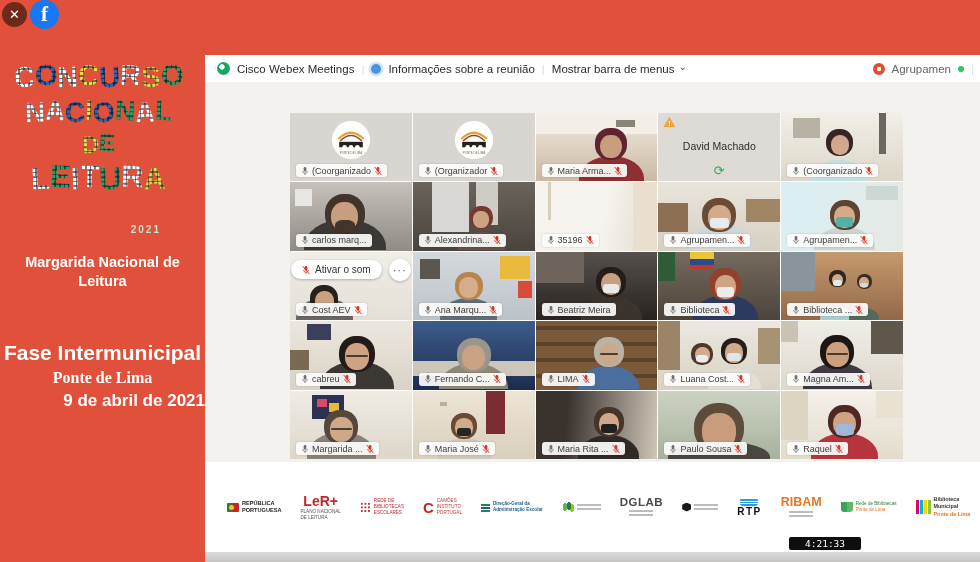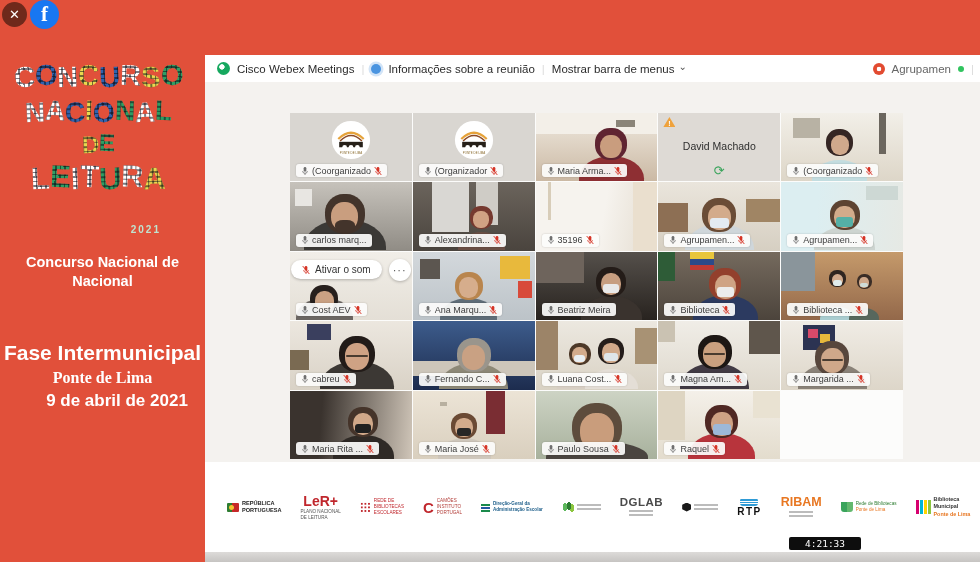--- a/index.html
+++ b/index.html
@@ -27,21 +27,21 @@
       repeating-linear-gradient(90deg, rgba(15,15,25,.55) 0 1.6px, transparent 1.6px 4.6px),
       linear-gradient(var(--c),var(--c));}
   .logo-letter:nth-child(odd){transform:rotate(-2deg) translateY(1px);}
   .logo-letter:nth-child(even){transform:rotate(2deg) translateY(-1px);}
   .cnl-year{position:absolute;top:224px;right:44px;color:#bfe3cf;font-weight:800;font-size:10px;letter-spacing:2px;}
   .cnl-sub{position:absolute;top:253px;left:18px;right:18px;text-align:center;color:#fff;
     font-weight:800;font-size:14.5px;line-height:1.3;}
   .phase{position:absolute;top:341px;left:0;right:0;text-align:center;color:#fff;font-weight:800;font-size:21px;}
   .place{position:absolute;top:369px;left:0;right:0;text-align:center;color:#fff;
     font-family:"Liberation Serif",serif;font-weight:700;font-size:16px;}
-  .pdate{position:absolute;top:391px;left:0;right:0;text-align:center;color:#fff;font-weight:800;font-size:17px;padding-left:29px;}
+  .pdate{position:absolute;top:391px;left:0;right:0;text-align:right;color:#fff;font-weight:800;font-size:17px;padding-left:29px;}
   
   .webex{position:absolute;left:205px;top:55px;width:860px;height:507px;background:#fff;
     display:flex;flex-direction:column;}
   .titlebar{height:27px;flex:0 0 27px;display:flex;align-items:center;justify-content:space-between;
     padding:0 10px 0 12px;font-size:11.5px;color:#2b2b2b;background:#fff;}
   .tb-left,.tb-right{display:flex;align-items:center;gap:7px;}
   .webex-ico{width:13px;height:13px;border-radius:50%;
     background:radial-gradient(circle at 38% 38%, #fff 0 2.4px, #16a85f 3px);}
   .info-ico{width:10px;height:10px;border-radius:50%;background:#4a94e0;
     box-shadow:0 0 0 2.5px rgba(74,148,224,.25);}
@@ -135,21 +135,21 @@
   <div class="fb-logo">f</div>
 
   <aside class="left-panel">
     <div id="cnl-logo">
         <div class="logo-line"><span class="logo-letter" style="--c: #ffffff;">C</span><span class="logo-letter" style="--c: #2f63ae;">O</span><span class="logo-letter" style="--c: #ffffff;">N</span><span class="logo-letter" style="--c: #e9d94f;">C</span><span class="logo-letter" style="--c: #2f63ae;">U</span><span class="logo-letter" style="--c: #ffffff;">R</span><span class="logo-letter" style="--c: #e9d94f;">S</span><span class="logo-letter" style="--c: #2e9e63;">O</span></div>
         <div class="logo-line"><span class="logo-letter" style="--c: #ffffff;">N</span><span class="logo-letter" style="--c: #ffffff;">A</span><span class="logo-letter" style="--c: #2f63ae;">C</span><span class="logo-letter" style="--c: #e9d94f;">I</span><span class="logo-letter" style="--c: #2f63ae;">O</span><span class="logo-letter" style="--c: #2e9e63;">N</span><span class="logo-letter" style="--c: #ffffff;">A</span><span class="logo-letter" style="--c: #2e9e63;">L</span></div>
         <div class="logo-line"><span class="logo-letter" style="--c: #e9d94f;">D</span><span class="logo-letter" style="--c: #2e9e63;">E</span></div>
         <div class="logo-line"><span class="logo-letter" style="--c: #ffffff;">L</span><span class="logo-letter" style="--c: #2e9e63;">E</span><span class="logo-letter" style="--c: #ffffff;">I</span><span class="logo-letter" style="--c: #ffffff;">T</span><span class="logo-letter" style="--c: #2e9e63;">U</span><span class="logo-letter" style="--c: #ffffff;">R</span><span class="logo-letter" style="--c: #e9d94f;">A</span></div>
       </div>
     <div class="cnl-year">2021</div>
-    <div class="cnl-sub">Concurso Nacional de Nacional</div>
+    <div class="cnl-sub">Margarida Nacional de Leitura</div>
     <div class="phase">Fase Intermunicipal</div>
     <div class="place">Ponte de Lima</div>
     <div class="pdate">9 de abril de 2021</div>
   </aside>
 
   <section class="webex">
     <header class="titlebar">
       <div class="tb-left">
         <span class="webex-ico"></span>
         <span>Cisco Webex Meetings</span>
@@ -549,20 +549,42 @@
               </svg>
               <span>Fernando C...</span>
               <svg class="mic off" viewBox="0 0 12 14">
                 <rect x="4" y="1" width="4" height="7" rx="2" fill="currentColor"></rect>
                 <path d="M2.5 7a3.5 3.5 0 0 0 7 0" fill="none" stroke="currentColor" stroke-width="1.2"></path>
                 <line x1="6" y1="10.5" x2="6" y2="13" stroke="currentColor" stroke-width="1.2"></line>
                 <line x1="1" y1="1" x2="11" y2="13" stroke="currentColor" stroke-width="1.4"></line>
               </svg>
             </div>
           </div>
+          <div class="tile" style="background: repeating-linear-gradient(0deg, rgb(123, 90, 59) 0px, rgb(123, 90, 59) 12px, rgb(92, 66, 41) 12px, rgb(92, 66, 41) 16px);">
+            <div class="person">
+              <div class="p-shirt" style="left: 42.6px; top: 44.6px; width: 61.2px; height: 23.4px; background: rgb(74, 111, 158); border-radius: 50% 50% 0px 0px / 90% 90% 0px 0px;"></div>
+              <div class="p-hair" style="left: 58.2px; top: 16.28px; width: 30px; height: 30px; background: rgb(185, 178, 166); border-radius: 46%;"></div>
+              <div class="p-face" style="left: 63px; top: 22.28px; width: 20.4px; height: 22.2px; background: rgb(203, 168, 138); border-radius: 46%;"></div>
+              <div class="p-glasses" style="left: 64.02px; top: 31.88px; width: 18.36px; height: 2px; background: rgba(30, 25, 20, 0.75); border-radius: 1px;"></div>
+            </div>
+            <div class="pill">
+              <svg class="mic" viewBox="0 0 12 14">
+                <rect x="4" y="1" width="4" height="7" rx="2" fill="currentColor"></rect>
+                <path d="M2.5 7a3.5 3.5 0 0 0 7 0" fill="none" stroke="currentColor" stroke-width="1.2"></path>
+                <line x1="6" y1="10.5" x2="6" y2="13" stroke="currentColor" stroke-width="1.2"></line>
+              </svg>
+              <span>LIMA</span>
+              <svg class="mic off" viewBox="0 0 12 14">
+                <rect x="4" y="1" width="4" height="7" rx="2" fill="currentColor"></rect>
+                <path d="M2.5 7a3.5 3.5 0 0 0 7 0" fill="none" stroke="currentColor" stroke-width="1.2"></path>
+                <line x1="6" y1="10.5" x2="6" y2="13" stroke="currentColor" stroke-width="1.2"></line>
+                <line x1="1" y1="1" x2="11" y2="13" stroke="currentColor" stroke-width="1.4"></line>
+              </svg>
+            </div>
+          </div>
           <div class="tile" style="background: linear-gradient(rgb(236, 232, 224), rgb(217, 210, 196));">
             <div class="decor" style="left: 0%; top: 0%; width: 18%; height: 72%; background: rgb(156, 132, 104);"></div>
             <div class="decor" style="left: 82%; top: 10%; width: 18%; height: 52%; background: rgb(168, 146, 116);"></div>
             <div class="person">
               <div class="p-shirt" style="left: 21.48px; top: 50.84px; width: 44.88px; height: 17.16px; background: rgb(216, 207, 196); border-radius: 50% 50% 0px 0px / 90% 90% 0px 0px;"></div>
               <div class="p-hair" style="left: 32.92px; top: 21.64px; width: 22px; height: 22px; background: rgb(76, 56, 40); border-radius: 46%;"></div>
               <div class="p-face" style="left: 36.44px; top: 26.04px; width: 14.96px; height: 16.28px; background: rgb(210, 171, 140); border-radius: 46%;"></div>
               <div class="p-mask" style="left: 37.936px; top: 34.268px; width: 11.968px; height: 6.8376px; background: rgb(232, 238, 242); border-radius: 3px;"></div>
             </div>
             <div class="person">
@@ -628,58 +650,58 @@
               </svg>
               <span>Margarida ...</span>
               <svg class="mic off" viewBox="0 0 12 14">
                 <rect x="4" y="1" width="4" height="7" rx="2" fill="currentColor"></rect>
                 <path d="M2.5 7a3.5 3.5 0 0 0 7 0" fill="none" stroke="currentColor" stroke-width="1.2"></path>
                 <line x1="6" y1="10.5" x2="6" y2="13" stroke="currentColor" stroke-width="1.2"></line>
                 <line x1="1" y1="1" x2="11" y2="13" stroke="currentColor" stroke-width="1.4"></line>
               </svg>
             </div>
           </div>
+          <div class="tile" style="background: linear-gradient(rgb(236, 228, 214), rgb(217, 207, 190));">
+            <div class="decor" style="left: 60%; top: 0%; width: 16%; height: 64%; background: rgb(122, 45, 51);"></div>
+            <div class="decor" style="left: 22%; top: 16%; width: 6%; height: 6%; background: rgb(184, 176, 160);"></div>
+            <div class="person">
+              <div class="p-shirt" style="left: 24.72px; top: 47.72px; width: 53.04px; height: 20.28px; background: rgb(207, 199, 188); border-radius: 50% 50% 0px 0px / 90% 90% 0px 0px;"></div>
+              <div class="p-hair" style="left: 38.24px; top: 22.36px; width: 26px; height: 26px; background: rgb(107, 74, 52); border-radius: 46%;"></div>
+              <div class="p-face" style="left: 42.4px; top: 27.56px; width: 17.68px; height: 19.24px; background: rgb(210, 171, 140); border-radius: 46%;"></div>
+              <div class="p-mask" style="left: 44.168px; top: 37.284px; width: 14.144px; height: 8.0808px; background: rgb(38, 38, 38); border-radius: 3px;"></div>
+            </div>
+            <div class="pill">
+              <svg class="mic" viewBox="0 0 12 14">
+                <rect x="4" y="1" width="4" height="7" rx="2" fill="currentColor"></rect>
+                <path d="M2.5 7a3.5 3.5 0 0 0 7 0" fill="none" stroke="currentColor" stroke-width="1.2"></path>
+                <line x1="6" y1="10.5" x2="6" y2="13" stroke="currentColor" stroke-width="1.2"></line>
+              </svg>
+              <span>Maria José</span>
+              <svg class="mic off" viewBox="0 0 12 14">
+                <rect x="4" y="1" width="4" height="7" rx="2" fill="currentColor"></rect>
+                <path d="M2.5 7a3.5 3.5 0 0 0 7 0" fill="none" stroke="currentColor" stroke-width="1.2"></path>
+                <line x1="6" y1="10.5" x2="6" y2="13" stroke="currentColor" stroke-width="1.2"></line>
+                <line x1="1" y1="1" x2="11" y2="13" stroke="currentColor" stroke-width="1.4"></line>
+              </svg>
+            </div>
+          </div>
           <div class="tile" style="background: linear-gradient(95deg, rgb(58, 51, 46) 0px, rgb(58, 51, 46) 26%, rgb(207, 197, 184));">
             <div class="person">
               <div class="p-shirt" style="left: 42.6px; top: 44.6px; width: 61.2px; height: 23.4px; background: rgb(47, 42, 38); border-radius: 50% 50% 0px 0px / 90% 90% 0px 0px;"></div>
               <div class="p-hair" style="left: 58.2px; top: 16.28px; width: 30px; height: 30px; background: rgb(69, 52, 42); border-radius: 46%;"></div>
               <div class="p-face" style="left: 63px; top: 22.28px; width: 20.4px; height: 22.2px; background: rgb(208, 168, 137); border-radius: 46%;"></div>
               <div class="p-mask" style="left: 65.04px; top: 33.5px; width: 16.32px; height: 9.324px; background: rgb(32, 32, 32); border-radius: 3px;"></div>
             </div>
             <div class="pill">
               <svg class="mic" viewBox="0 0 12 14">
                 <rect x="4" y="1" width="4" height="7" rx="2" fill="currentColor"></rect>
                 <path d="M2.5 7a3.5 3.5 0 0 0 7 0" fill="none" stroke="currentColor" stroke-width="1.2"></path>
                 <line x1="6" y1="10.5" x2="6" y2="13" stroke="currentColor" stroke-width="1.2"></line>
               </svg>
               <span>Maria Rita ...</span>
-              <svg class="mic off" viewBox="0 0 12 14">
-                <rect x="4" y="1" width="4" height="7" rx="2" fill="currentColor"></rect>
-                <path d="M2.5 7a3.5 3.5 0 0 0 7 0" fill="none" stroke="currentColor" stroke-width="1.2"></path>
-                <line x1="6" y1="10.5" x2="6" y2="13" stroke="currentColor" stroke-width="1.2"></line>
-                <line x1="1" y1="1" x2="11" y2="13" stroke="currentColor" stroke-width="1.4"></line>
-              </svg>
-            </div>
-          </div>
-          <div class="tile" style="background: linear-gradient(rgb(236, 228, 214), rgb(217, 207, 190));">
-            <div class="decor" style="left: 60%; top: 0%; width: 16%; height: 64%; background: rgb(122, 45, 51);"></div>
-            <div class="decor" style="left: 22%; top: 16%; width: 6%; height: 6%; background: rgb(184, 176, 160);"></div>
-            <div class="person">
-              <div class="p-shirt" style="left: 24.72px; top: 47.72px; width: 53.04px; height: 20.28px; background: rgb(207, 199, 188); border-radius: 50% 50% 0px 0px / 90% 90% 0px 0px;"></div>
-              <div class="p-hair" style="left: 38.24px; top: 22.36px; width: 26px; height: 26px; background: rgb(107, 74, 52); border-radius: 46%;"></div>
-              <div class="p-face" style="left: 42.4px; top: 27.56px; width: 17.68px; height: 19.24px; background: rgb(210, 171, 140); border-radius: 46%;"></div>
-              <div class="p-mask" style="left: 44.168px; top: 37.284px; width: 14.144px; height: 8.0808px; background: rgb(38, 38, 38); border-radius: 3px;"></div>
-            </div>
-            <div class="pill">
-              <svg class="mic" viewBox="0 0 12 14">
-                <rect x="4" y="1" width="4" height="7" rx="2" fill="currentColor"></rect>
-                <path d="M2.5 7a3.5 3.5 0 0 0 7 0" fill="none" stroke="currentColor" stroke-width="1.2"></path>
-                <line x1="6" y1="10.5" x2="6" y2="13" stroke="currentColor" stroke-width="1.2"></line>
-              </svg>
-              <span>Maria José</span>
               <svg class="mic off" viewBox="0 0 12 14">
                 <rect x="4" y="1" width="4" height="7" rx="2" fill="currentColor"></rect>
                 <path d="M2.5 7a3.5 3.5 0 0 0 7 0" fill="none" stroke="currentColor" stroke-width="1.2"></path>
                 <line x1="6" y1="10.5" x2="6" y2="13" stroke="currentColor" stroke-width="1.2"></line>
                 <line x1="1" y1="1" x2="11" y2="13" stroke="currentColor" stroke-width="1.4"></line>
               </svg>
             </div>
           </div>
           <div class="tile" style="background: linear-gradient(rgb(205, 211, 196), rgb(168, 177, 157));">
             <div class="person">

